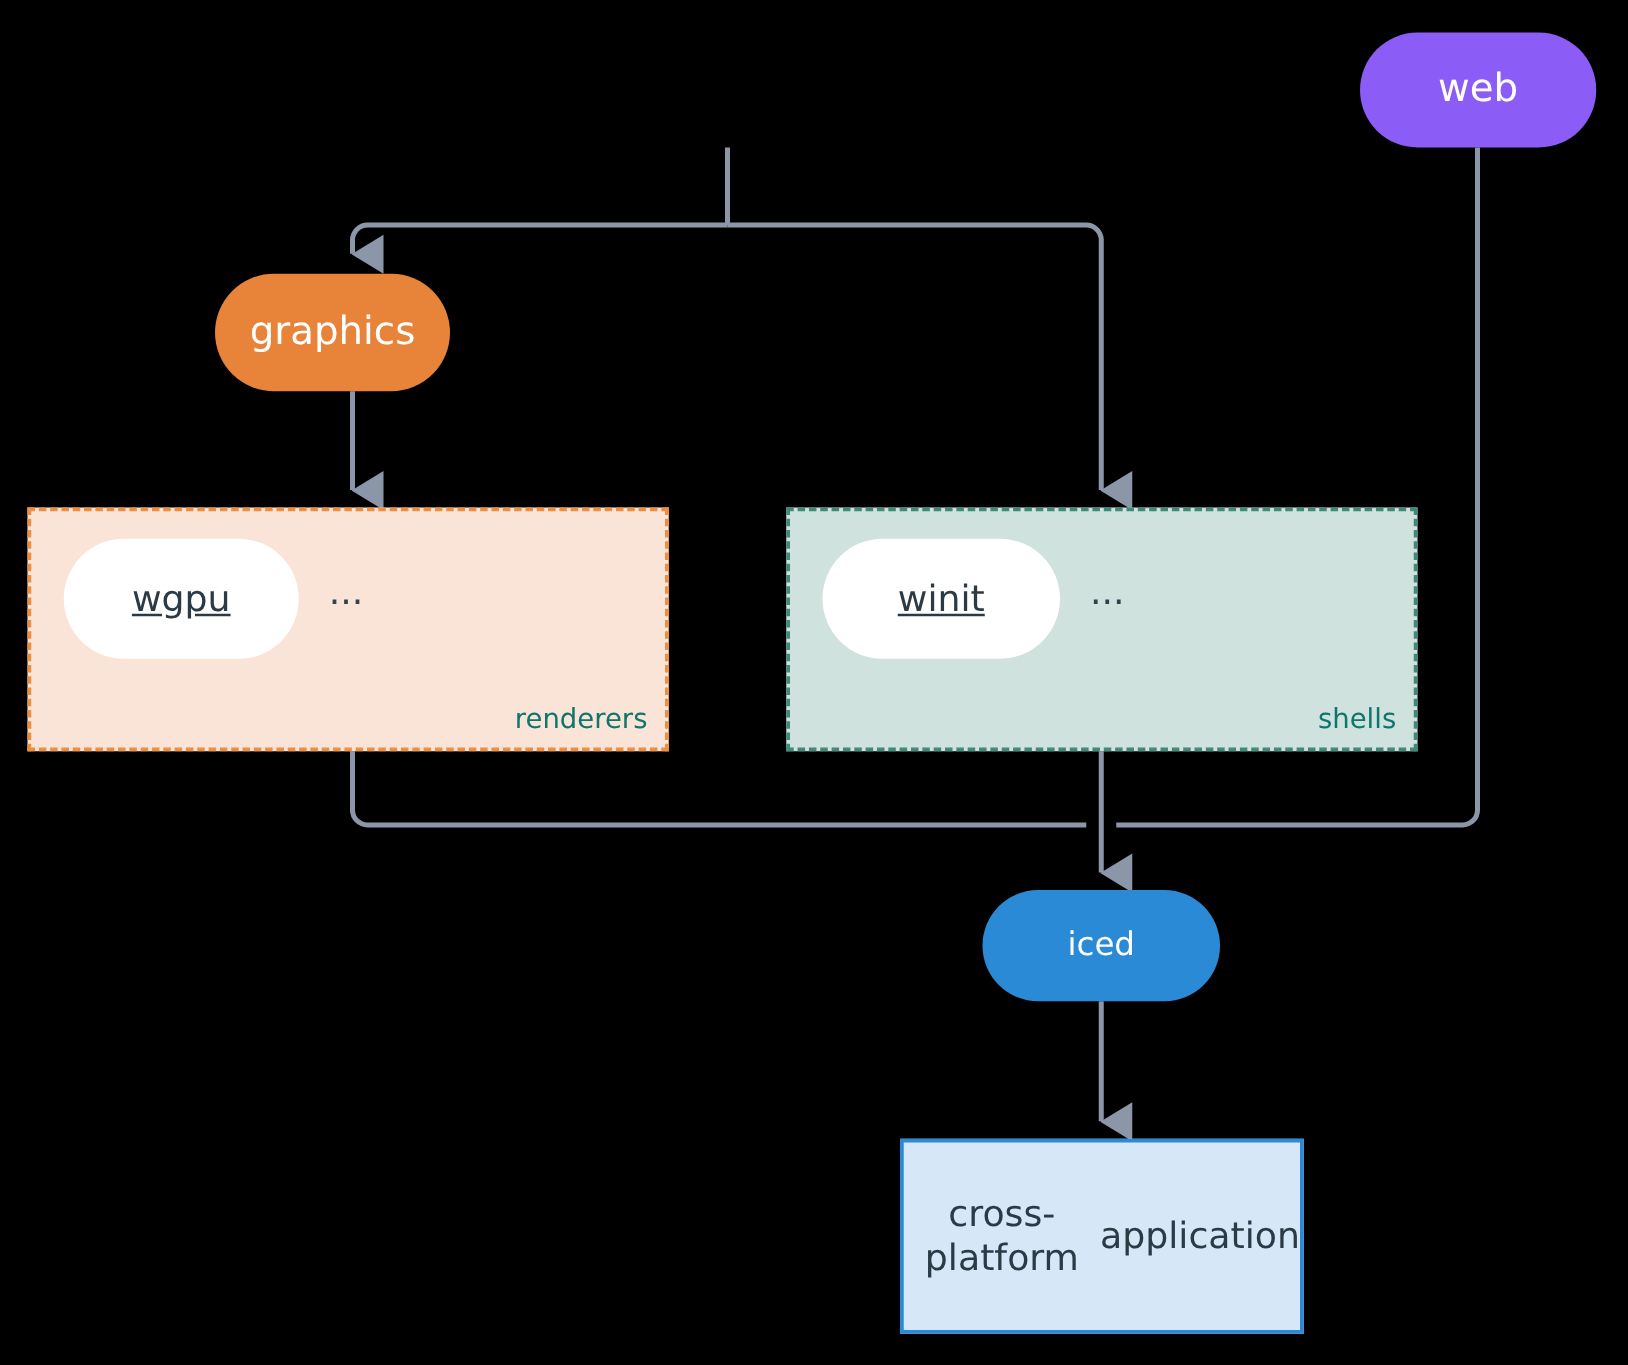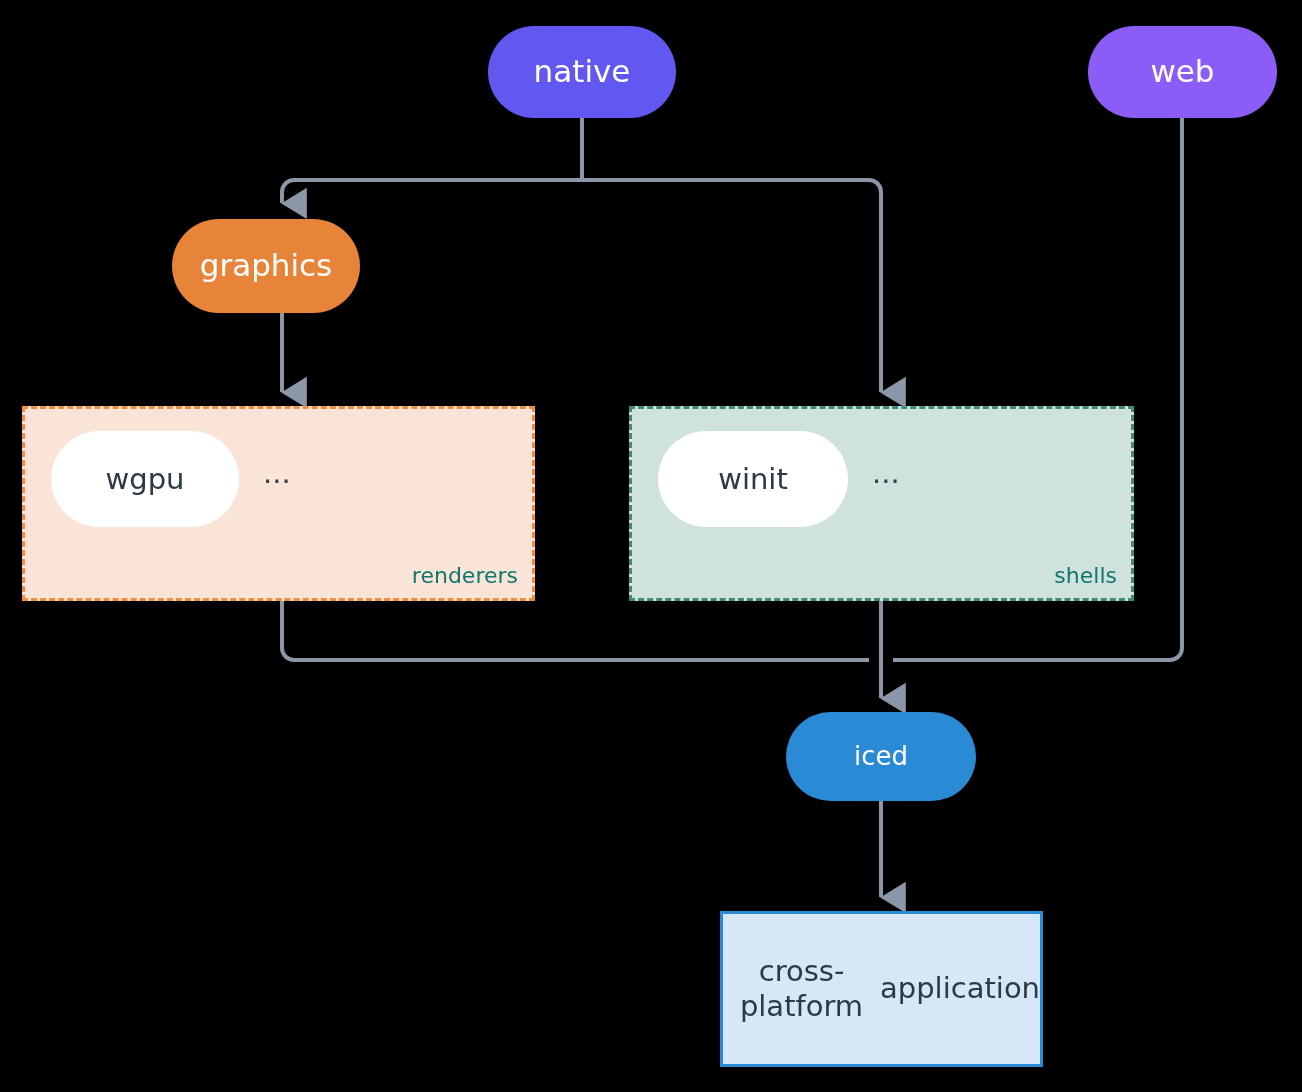--- a/index.html
+++ b/index.html
@@ -99,20 +99,21 @@
   .sub-pill {
     display: flex;
     align-items: center;
     justify-content: center;
     height: 96px;
     border-radius: 999px;
     background: #ffffff;
     color: #2c3a45;
     font-size: 29px;
     box-sizing: border-box;
+    text-decoration: underline;
   }
   .sub-pill.w-wgpu  { width: 188px; }
   .sub-pill.w-glow  { width: 194px; }
   .sub-pill.w-winit { width: 190px; }
   .sub-pill.w-glutin{ width: 196px; }
   .ellipsis {
     font-size: 29px;
     color: #33414c;
     line-height: 1;
     padding-bottom: 12px;
@@ -155,23 +156,20 @@
       <path d="M 881,601 L 881,660"></path>
 
       <path d="M 1182,118 L 1182,648 A 12,12 0 0 1 1170,660 L 893,660"></path>
 
       <path d="M 881,660 L 881,698" marker-end="url(#arrowhead)"></path>
 
       <path d="M 881,801 L 881,897" marker-end="url(#arrowhead)"></path>
     </g>
   </svg>
 
-  <div class="node pill node-native">
-    <span>native</span>
-  </div>
 
   <div class="node pill node-web">
     <span>web</span>
   </div>
 
   <div class="node pill node-graphics">
     <span>graphics</span>
   </div>
 
   <div class="group group-renderers">

